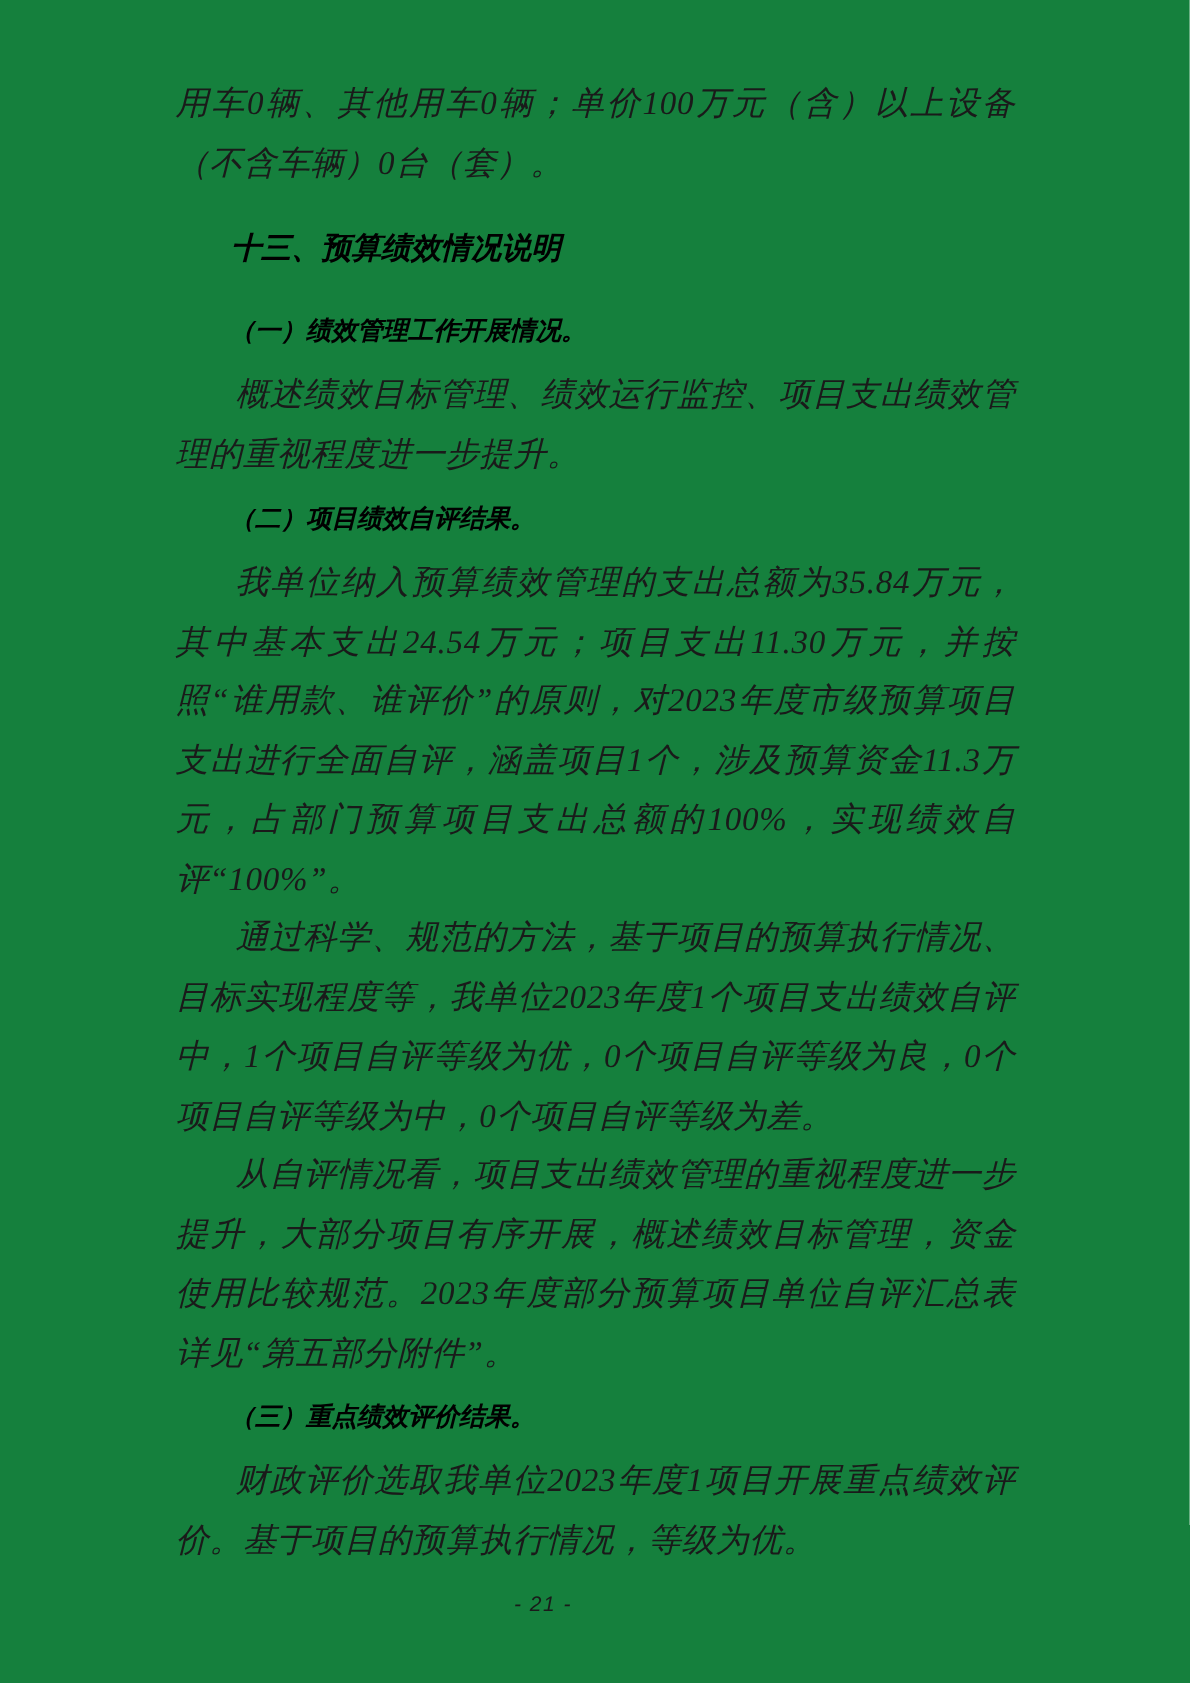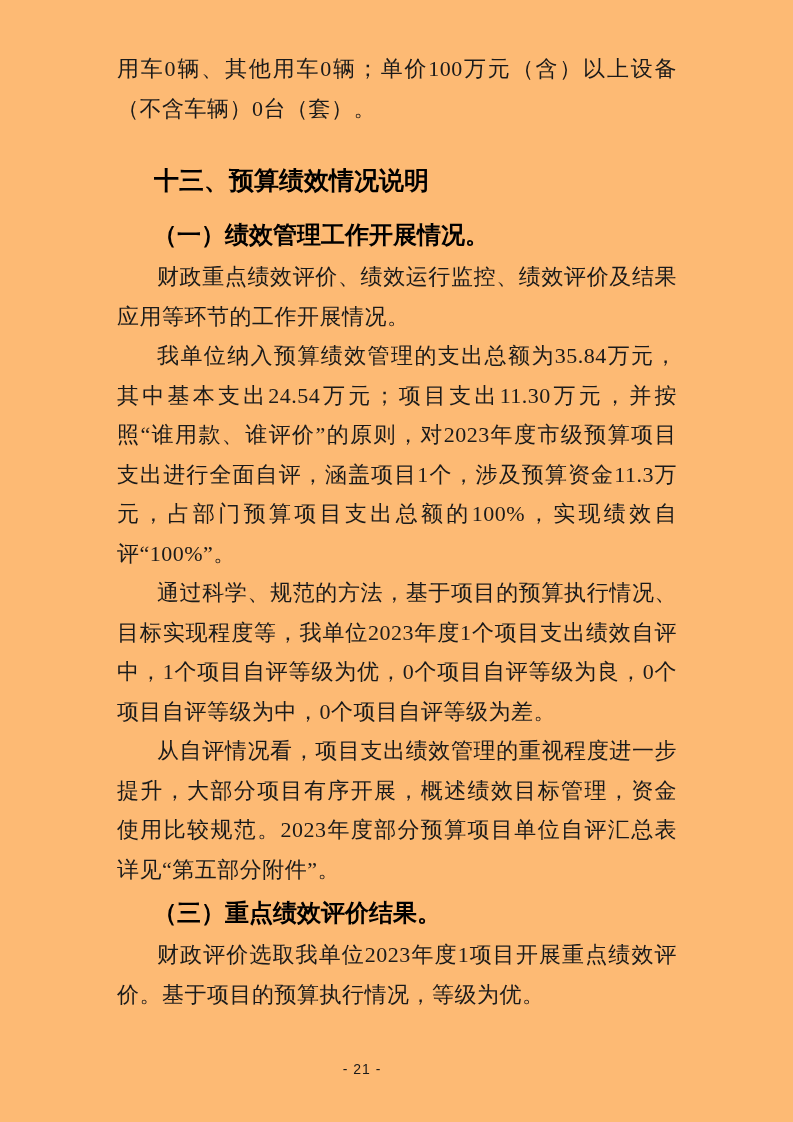--- a/index.html
+++ b/index.html
@@ -8,48 +8,49 @@
     width: 793px;
     height: 1122px;
     position: relative;
     font-family: "Liberation Serif", "DejaVu Serif", serif;
     color: #000000;
     overflow: hidden;
   }
   .page {
     position: absolute;
     inset: 0;
-    background: #fdba74;
+    background: #15803d;
+    font-style: italic;
   }
   .content {
     position: absolute;
     top: 49px;
     left: 117px;
     width: 560px;
   }
   .para {
     font-size: 22px;
     line-height: 39.5px;
     text-align: justify;
     text-justify: inter-character;
     letter-spacing: 0.5px;
     color: #1a1a1a;
   }
   .para.indent { text-indent: 40px; }
   .heading-main {
     font-family: "Liberation Sans", "DejaVu Sans", sans-serif;
-    font-size: 25px;
+    font-size: 20px;
     font-weight: 600;
     line-height: 40px;
     padding-left: 37px;
-    margin: 32px 0 15px 0;
+    margin: 18px 0 15px 0;
     color: #000000;
   }
   .heading-sub {
-    font-size: 24px;
+    font-size: 17px;
     font-weight: 700;
     line-height: 40px;
     padding-left: 36px;
     margin: 4px 0 2px 0;
     color: #000000;
   }
   .page-footer {
     position: absolute;
     top: 1061px;
     left: 0;
@@ -66,22 +67,23 @@
 
 <div class="page">
   <div class="content">
 
     <p class="para">用车0辆、其他用车0辆；单价100万元（含）以上设备（不含车辆）0台（套）。</p>
 
     <h1 class="heading-main">十三、预算绩效情况说明</h1>
 
     <h2 class="heading-sub">（一）绩效管理工作开展情况。</h2>
 
-    <p class="para indent">财政重点绩效评价、绩效运行监控、绩效评价及结果应用等环节的工作开展情况。</p>
+    <p class="para indent">概述绩效目标管理、绩效运行监控、项目支出绩效管理的重视程度进一步提升。</p>
 
+    <h2 class="heading-sub">（二）项目绩效自评结果。</h2>
 
     <p class="para indent">我单位纳入预算绩效管理的支出总额为35.84万元，其中基本支出24.54万元；项目支出11.30万元，并按照“谁用款、谁评价”的原则，对2023年度市级预算项目支出进行全面自评，涵盖项目1个，涉及预算资金11.3万元，占部门预算项目支出总额的100%，实现绩效自评“100%”。</p>
 
     <p class="para indent">通过科学、规范的方法，基于项目的预算执行情况、目标实现程度等，我单位2023年度1个项目支出绩效自评中，1个项目自评等级为优，0个项目自评等级为良，0个项目自评等级为中，0个项目自评等级为差。</p>
 
     <p class="para indent">从自评情况看，项目支出绩效管理的重视程度进一步提升，大部分项目有序开展，概述绩效目标管理，资金使用比较规范。2023年度部分预算项目单位自评汇总表详见“第五部分附件”。</p>
 
     <h2 class="heading-sub">（三）重点绩效评价结果。</h2>
 
     <p class="para indent">财政评价选取我单位2023年度1项目开展重点绩效评价。基于项目的预算执行情况，等级为优。</p>

